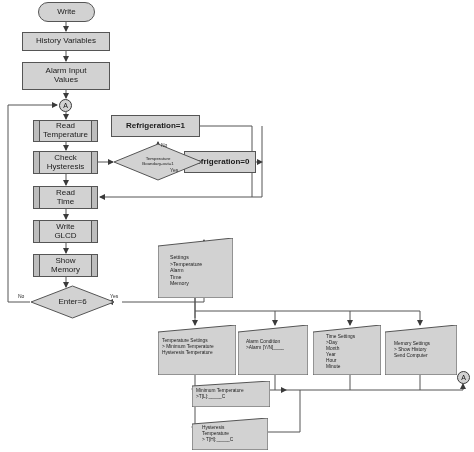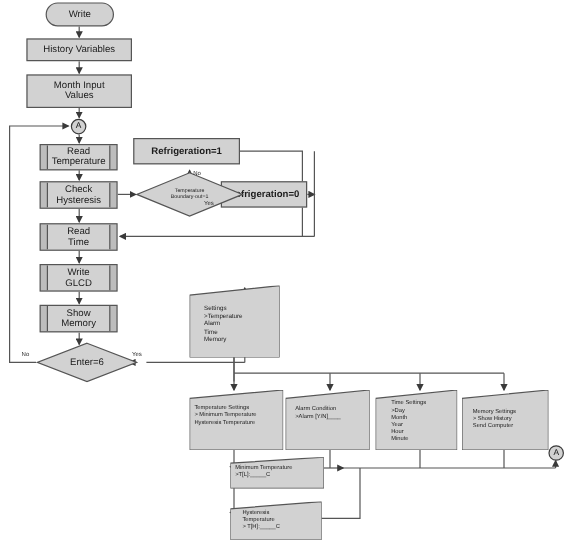--- a/index.html
+++ b/index.html
@@ -206,21 +206,21 @@
 
   <div class="node terminal t-start" style="left:38px; top:2px; width:57px; height:20px;">
     <span>Write</span>
   </div>
 
   <div class="node process t-proc" style="left:22px; top:32px; width:88px; height:19px;">
     <span>History Variables</span>
   </div>
 
   <div class="node process t-proc" style="left:22px; top:62px; width:88px; height:28px; white-space:pre-line;">
-    <span>Month Input
+    <span>Alarm Input
 Values</span>
   </div>
 
   <div class="connector" style="left:59px; top:99px;">
     <span>A</span>
   </div>
 
   <div class="connector" style="left:457px; top:371px;">
     <span>A</span>
   </div>

